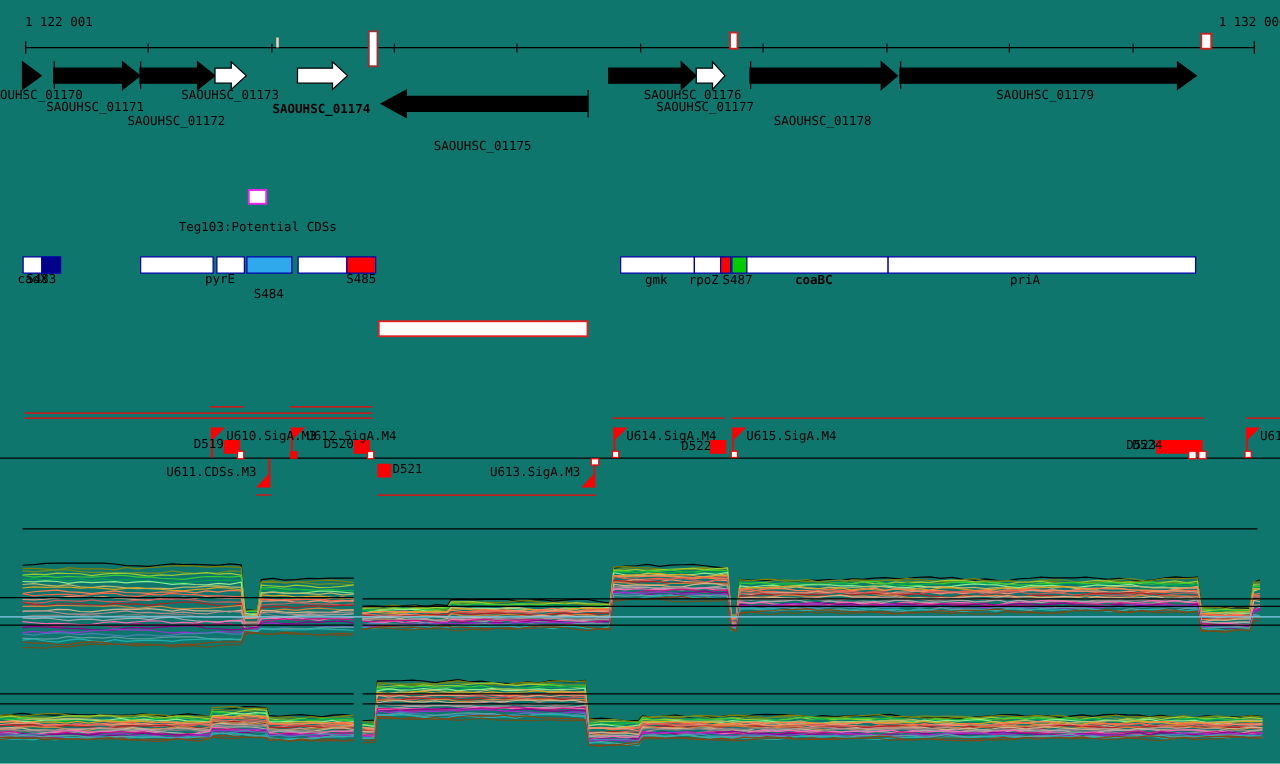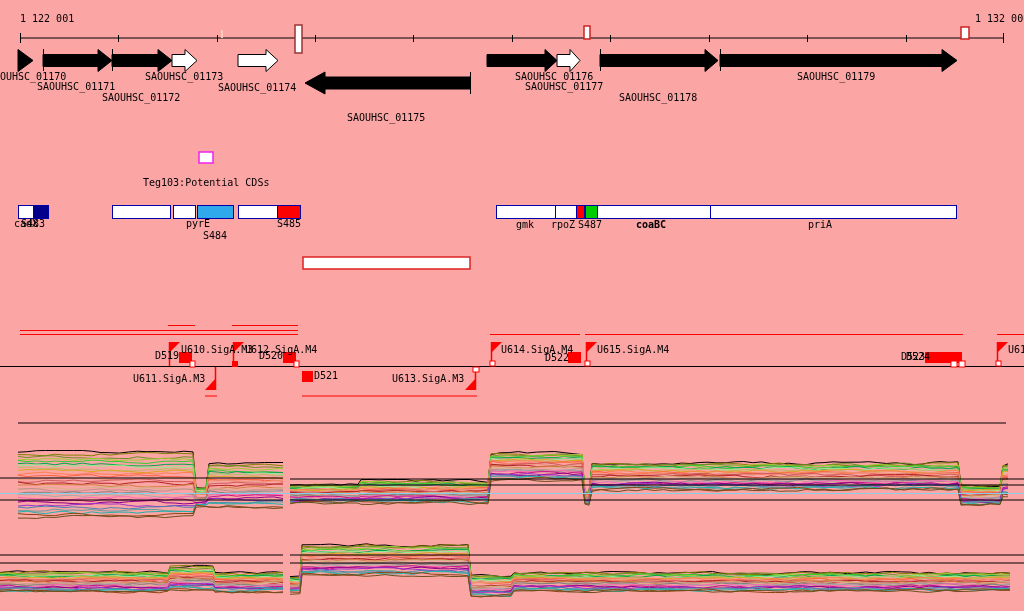--- a/index.html
+++ b/index.html
@@ -1,16 +1,16 @@
 <!DOCTYPE html>
 <html><head>
 <meta charset="utf-8">
 <style>
   html,body{margin:0;padding:0;background:#fff;}
-  #app{position:relative;width:1024px;height:611px;overflow:hidden;background:#fca5a5;
+  #app{position:relative;width:1024px;height:611px;overflow:hidden;background:#0f766e;
        font-family:"DejaVu Sans Mono","Liberation Mono",monospace;}
   #gfx{position:absolute;left:0;top:0;}
   .lbl{position:absolute;font-size:10px;line-height:11px;color:#000;white-space:pre;}
 </style>
 </head>
 <body>
 
 <div id="app">
   <svg id="gfx" width="1024" height="611">
       <line x1="20" y1="38" x2="1004" y2="38" stroke="#000" stroke-width="1"></line>
@@ -170,42 +170,42 @@
       <line x1="290" y1="563" x2="1024" y2="563" stroke="#000" stroke-width="1"></line>
     </svg>
   <div id="labels">
     <div class="lbl" style="left:20px;top:13px;">1 122 001</div>
     <div class="lbl" style="left:945px;top:13px;margin-left:30px;">1 132 000</div>
     <div class="lbl" style="left:143px;top:165px;margin-top:12px;">Teg103:Potential CDSs</div>
   <div class="lbl" style="left: 0px; top: 71px;">OUHSC_01170</div>
       <div class="lbl" style="left: 37px; top: 81px;">SAOUHSC_01171</div>
       <div class="lbl" style="left: 102px; top: 92px;">SAOUHSC_01172</div>
       <div class="lbl" style="left: 145px; top: 71px;">SAOUHSC_01173</div>
-      <div class="lbl" style="left: 218px; top: 82px;">SAOUHSC_01174</div>
+      <div class="lbl" style="left: 218px; top: 82px; font-weight: bold;">SAOUHSC_01174</div>
       <div class="lbl" style="left: 347px; top: 112px; text-align: center;">SAOUHSC_01175</div>
       <div class="lbl" style="left: 487px; top: 71px; margin-left: 28px;">SAOUHSC_01176</div>
       <div class="lbl" style="left: 525px; top: 81px;">SAOUHSC_01177</div>
       <div class="lbl" style="left: 619px; top: 92px;">SAOUHSC_01178</div>
       <div class="lbl" style="left: 797px; top: 71px;">SAOUHSC_01179</div>
       <div class="lbl" style="left: 14px; top: 218px;">cadX</div>
       <div class="lbl" style="left: 21px; top: 218px;">S483</div>
-      <div class="lbl" style="left: 146px; top: 218px; padding-left: 40px;">pyrE</div>
+      <div class="lbl" style="left: 124px; top: 218px; padding-left: 40px;">pyrE</div>
       <div class="lbl" style="left: 203px; top: 230px;">S484</div>
       <div class="lbl" style="left: 277px; top: 218px;">S485</div>
       <div class="lbl" style="left: 516px; top: 219px;">gmk</div>
       <div class="lbl" style="left: 551px; top: 219px;">rpoZ</div>
       <div class="lbl" style="left: 578px; top: 219px;">S487</div>
       <div class="lbl" style="left: 636px; top: 219px; font-weight: bold;">coaBC</div>
       <div class="lbl" style="left: 808px; top: 219px;">priA</div>
       <div class="lbl" style="left: 181px; top: 344px;">U610.SigA.M3</div>
       <div class="lbl" style="left: 245px; top: 344px;">U612.SigA.M4</div>
       <div class="lbl" style="left: 501px; top: 344px;">U614.SigA.M4</div>
       <div class="lbl" style="left: 597px; top: 344px;">U615.SigA.M4</div>
       <div class="lbl" style="left: 1008px; top: 344px;">U61</div>
-      <div class="lbl" style="left: 133px; top: 373px;">U611.SigA.M3</div>
+      <div class="lbl" style="left: 133px; top: 373px;">U611.CDSs.M3</div>
       <div class="lbl" style="left: 392px; top: 373px;">U613.SigA.M3</div>
       <div class="lbl" style="left: 155px; top: 350px;">D519</div>
       <div class="lbl" style="left: 259px; top: 350px;">D520</div>
       <div class="lbl" style="left: 545px; top: 352px;">D522</div>
       <div class="lbl" style="left: 901px; top: 351px;">D523</div>
       <div class="lbl" style="left: 906px; top: 351px;">D524</div>
       <div class="lbl" style="left: 314px; top: 370px;">D521</div>
     </div>
 </div>
 

